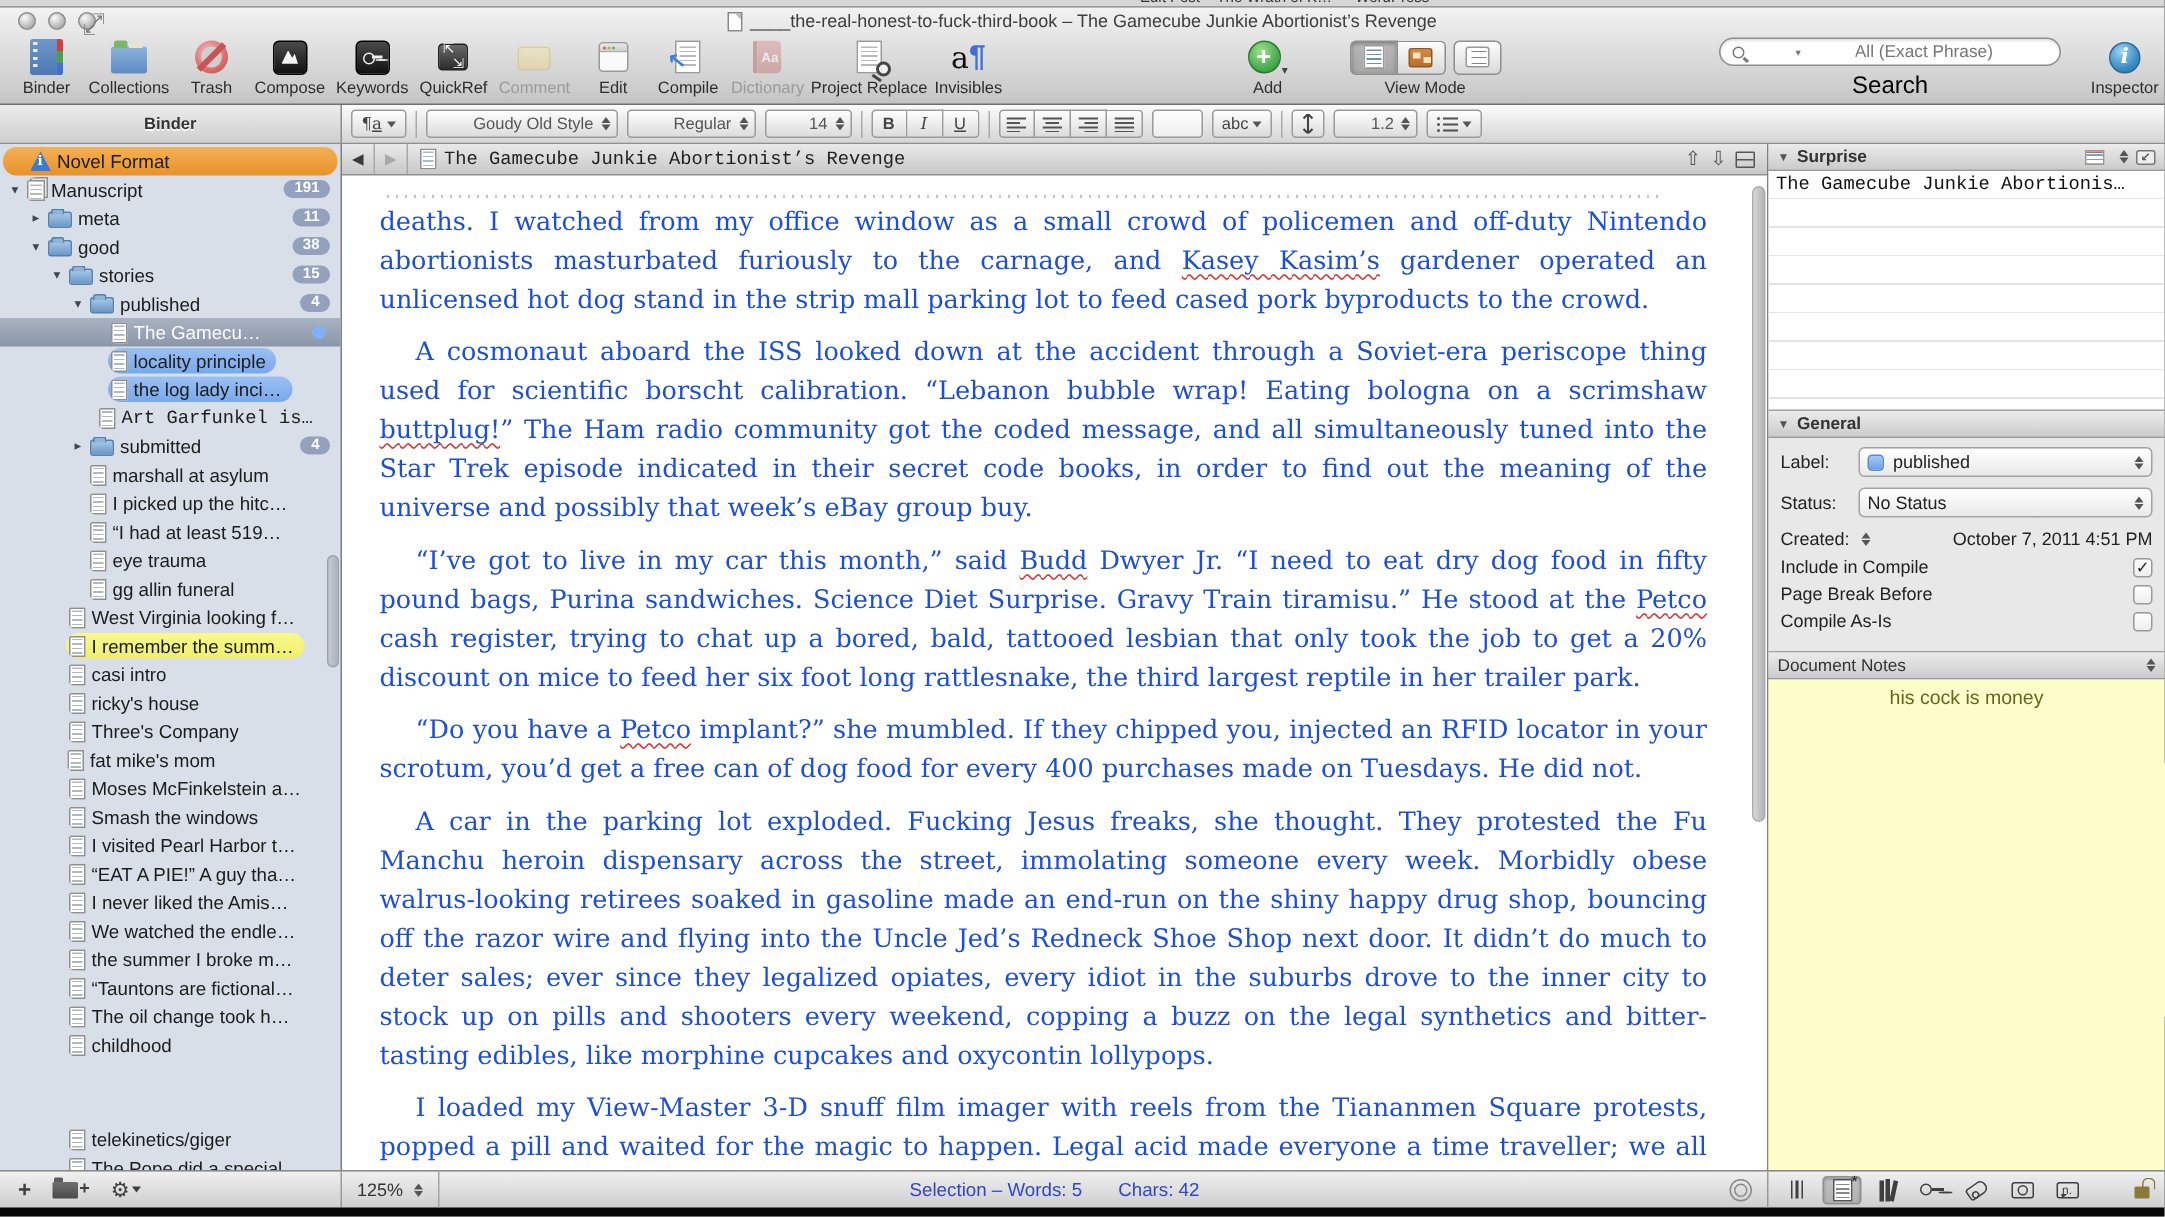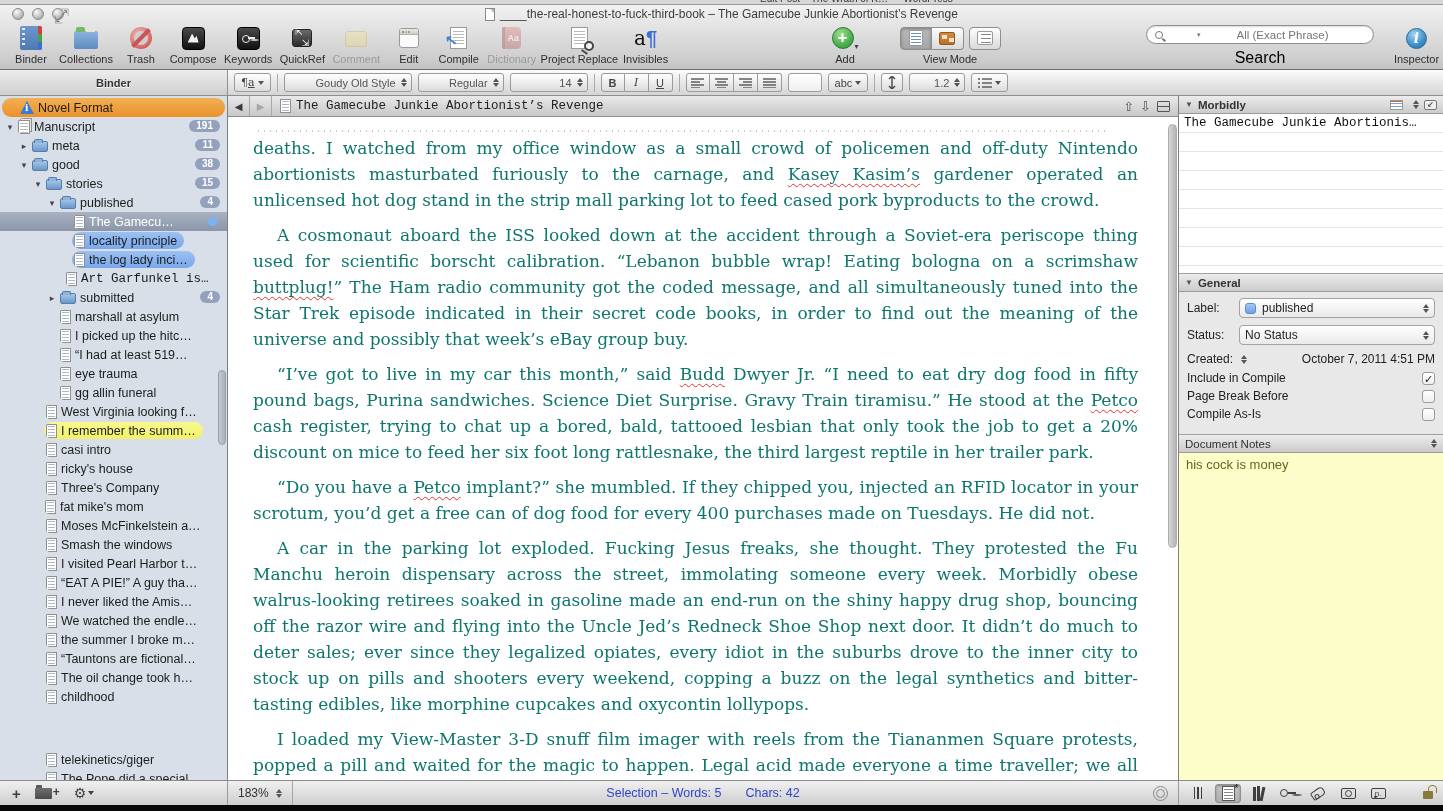--- a/index.html
+++ b/index.html
@@ -139,21 +139,21 @@
   .editor { flex:1; display:flex; flex-direction:column; min-width:0; background:#fff; position:relative; }
   .ed-header { height:21px; background:linear-gradient(#e9e9e9,#c8c8c8); border-bottom:1px solid #8f8f8f; display:flex; align-items:center; font-size:12px; }
   .nav-btn { width:22px; height:100%; display:flex; align-items:center; justify-content:center; font-size:10px; color:#3a3a3a; border-right:1px solid #a8a8a8; }
   .nav-btn.fwd { color:#a8a8a8; }
   .ed-title { display:flex; align-items:center; gap:5px; margin-left:8px; font-family:"Liberation Mono","DejaVu Sans Mono",monospace; font-size:12.5px; color:#222; flex:1; overflow:hidden; white-space:nowrap; }
   .ed-hicons { display:flex; align-items:center; gap:6px; margin-right:8px; color:#555; font-size:13px; }
   .split-icon { width:13px; height:11px; border:1px solid #555; border-radius:1px; position:relative; }
   .split-icon::after { content:""; position:absolute; left:0; right:0; top:4px; height:1px; background:#555; }
   .ed-body { flex:1; overflow:hidden; position:relative; padding:4px 40px 0 25px; }
   .clipped-line { height:11px; width:97%; background:repeating-linear-gradient(90deg,#8a8a8a 0 1.5px, transparent 1.5px 6px) bottom/99% 2px no-repeat; opacity:.5; margin-bottom:3px; }
-  .para { font-family:"DejaVu Serif","Liberation Serif",serif; font-size:17px; line-height:26px; color:#0f766e; text-align:justify; margin-bottom:9px; }
+  .para { font-family:"DejaVu Serif","Liberation Serif",serif; font-size:17px; line-height:26px; color:#1d4ed8; text-align:justify; margin-bottom:9px; }
   .para.ind { text-indent:24px; }
   .sq { text-decoration:underline wavy #e03535; text-decoration-thickness:1px; text-underline-offset:3px; text-decoration-skip-ink:none; }
   .escroll { position:absolute; right:1px; top:4px; width:9px; height:62%; border-radius:5px; background:linear-gradient(90deg,#d6d6d6,#b5b5b5); border:1px solid #adadad; }
 
   
   .inspector { width:265px; border-left:1px solid #7f7f7f; display:flex; flex-direction:column; background:#e6e6e6; min-height:0; }
   .isec-header { height:18px; background:linear-gradient(#ececec,#cbcbcb); border-bottom:1px solid #9a9a9a; display:flex; align-items:center; font-size:11.5px; font-weight:bold; color:#333; padding:0 6px; gap:5px; flex:none; }
   .isec-header .disc2 { font-size:8px; color:#555; }
   .isec-header .spacer { flex:1; }
   .card-icon { width:13px; height:10px; background:#fff; border:1px solid #999;
@@ -167,21 +167,21 @@
   .grow { display:flex; align-items:center; margin-bottom:7px; }
   .grow .glabel { width:52px; flex:none; }
   .gpopup { flex:1; height:20px; background:linear-gradient(#ffffff,#e9e9e9); border:1px solid #a2a2a2; border-radius:4px; display:flex; align-items:center; padding:0 5px; font-size:12px; }
   .gpopup .swatch { width:11px; height:11px; border-radius:3px; background:linear-gradient(#a8c8f4,#6fa0e8); border:1px solid #5d8cc8; margin-right:6px; }
   .gpopup .pval { flex:1; }
   .crow { display:flex; align-items:center; margin-bottom:3px; }
   .crow .cdate { flex:1; text-align:right; }
   .chkrow { display:flex; align-items:center; height:18px; }
   .chkrow .clabel { flex:1; }
   .chkbox { width:13px; height:13px; background:linear-gradient(#fff,#eee); border:1px solid #9a9a9a; border-radius:3px; font-size:11px; line-height:12px; text-align:center; color:#222; font-weight:bold; }
-  .notes-area { flex:1; background:#fdfdc9; padding:4px 7px; font-size:13px; color:#66661f; overflow:hidden; }
+  .notes-area { flex:1; background:#fdfdc9; padding:4px 7px; font-size:13px; color:#66661f; overflow:hidden;text-align:center; }
 
   
   .footer { height:25px; display:flex; border-top:1px solid #8a8a8a; background:linear-gradient(#f0f0f0,#cecece); }
   .f-binder { width:228px; border-right:1px solid #9a9a9a; display:flex; align-items:center; gap:14px; padding-left:12px; color:#444; }
   .fb-plus { font-size:15px; font-weight:bold; color:#3f3f3f; }
   .fb-folderplus { width:17px; height:11px; background:linear-gradient(#6f6f6f,#4a4a4a); border-radius:1px; position:relative; }
   .fb-folderplus::before { content:""; position:absolute; left:1px; top:-3px; width:6px; height:3px; background:#5a5a5a; border-radius:1px 1px 0 0; }
   .fb-folderplus::after { content:"+"; position:absolute; right:-8px; top:-3px; font-size:12px; font-weight:bold; color:#3f3f3f; }
   .fb-gear { display:flex; align-items:center; gap:2px; margin-left:8px; font-size:14px; color:#3f3f3f; }
   .f-editor { flex:1; display:flex; align-items:center; position:relative; }
@@ -383,21 +383,21 @@
             <i class="dn"></i>
           </span>
       </span>
       <span class="fselect" style="width:86px;">
         <span class="val">Regular</span>
         <span class="stepper">
             <i class="up"></i>
             <i class="dn"></i>
           </span>
       </span>
-      <span class="fselect" style="width:78px;">
+      <span class="fselect" style="width:58px;">
         <span class="val">14</span>
         <span class="stepper">
             <i class="up"></i>
             <i class="dn"></i>
           </span>
       </span>
       <span class="fsep"></span>
       <span class="biu">
         <span class="fbtn" style="font-weight:bold;">B</span>
         <span class="fbtn" style="font-style:italic; font-family:'DejaVu Serif',serif;">I</span>
@@ -775,21 +775,21 @@
           <p class="para ind"><span>“Do you have a </span><span class="sq">Petco</span><span> implant?” she mumbled.  If they chipped you, injected an RFID locator in your scrotum, you’d get a free can of dog food for every 400 purchases made on Tuesdays.  He did not.</span></p>
           <p class="para ind"><span>A car in the parking lot exploded.  Fucking Jesus freaks, she thought.  They protested the Fu Manchu heroin dispensary across the street, immolating someone every week.  Morbidly obese walrus-looking retirees soaked in gasoline made an end-run on the shiny happy drug shop, bouncing off the razor wire and flying into the Uncle Jed’s Redneck Shoe Shop next door.  It didn’t do much to deter sales; ever since they legalized opiates, every idiot in the suburbs drove to the inner city to stock up on pills and shooters every weekend, copping a buzz on the legal synthetics and bitter-tasting edibles, like morphine cupcakes and oxycontin lollypops.</span></p>
           <p class="para ind"><span>I loaded my View-Master 3-D snuff film imager with reels from the Tiananmen Square protests, popped a pill and waited for the magic to happen.  Legal acid made everyone a time traveller; we all hallucinated to distant points in alternate dimensions, until the stock market hit zero and nobody wanted to ever work again.  They put DMT in the water supply as a self-awareness tool, to strip us all down to nothing so they could build up another millennium of self-doubt, greed, and worthlessness.  It’s how you sell shoes.  Be strong, America – you’ll rule the world with an iron fist again, once I get the complete collection of Johnny</span></p>
         </div>
       <div class="escroll" style="top:28px;"></div>
     </div>
 
     <div class="inspector">
       <div class="isec-header">
         <span class="disc2">▼</span>
-        <span>Morbidly</span>
+        <span>Surprise</span>
         <span class="spacer"></span>
         <span class="card-icon"></span>
         <span class="stepper">
             <i class="up"></i>
             <i class="dn"></i>
           </span>
         <span class="switch-icon"></span>
       </div>
       <div class="synopsis-card">
         <div class="stext">The Gamecube Junkie Abortionis…</div>
@@ -858,21 +858,21 @@
   </div>
 
   <div class="footer">
     <div class="f-binder">
       <span class="fb-plus">+</span>
       <span class="fb-folderplus"></span>
       <span class="fb-gear">⚙<span class="caret-dn" style="border-top-color:#3f3f3f;"></span></span>
     </div>
     <div class="f-editor">
       <span class="zoomctl">
-        <span>183%</span>
+        <span>125%</span>
         <span class="stepper">
             <i class="up"></i>
             <i class="dn"></i>
           </span>
       </span>
       <span class="f-status">
         <span>Selection – Words: 5</span><span>Chars: 42</span>
       </span>
       <span class="target-icon"></span>
     </div>

